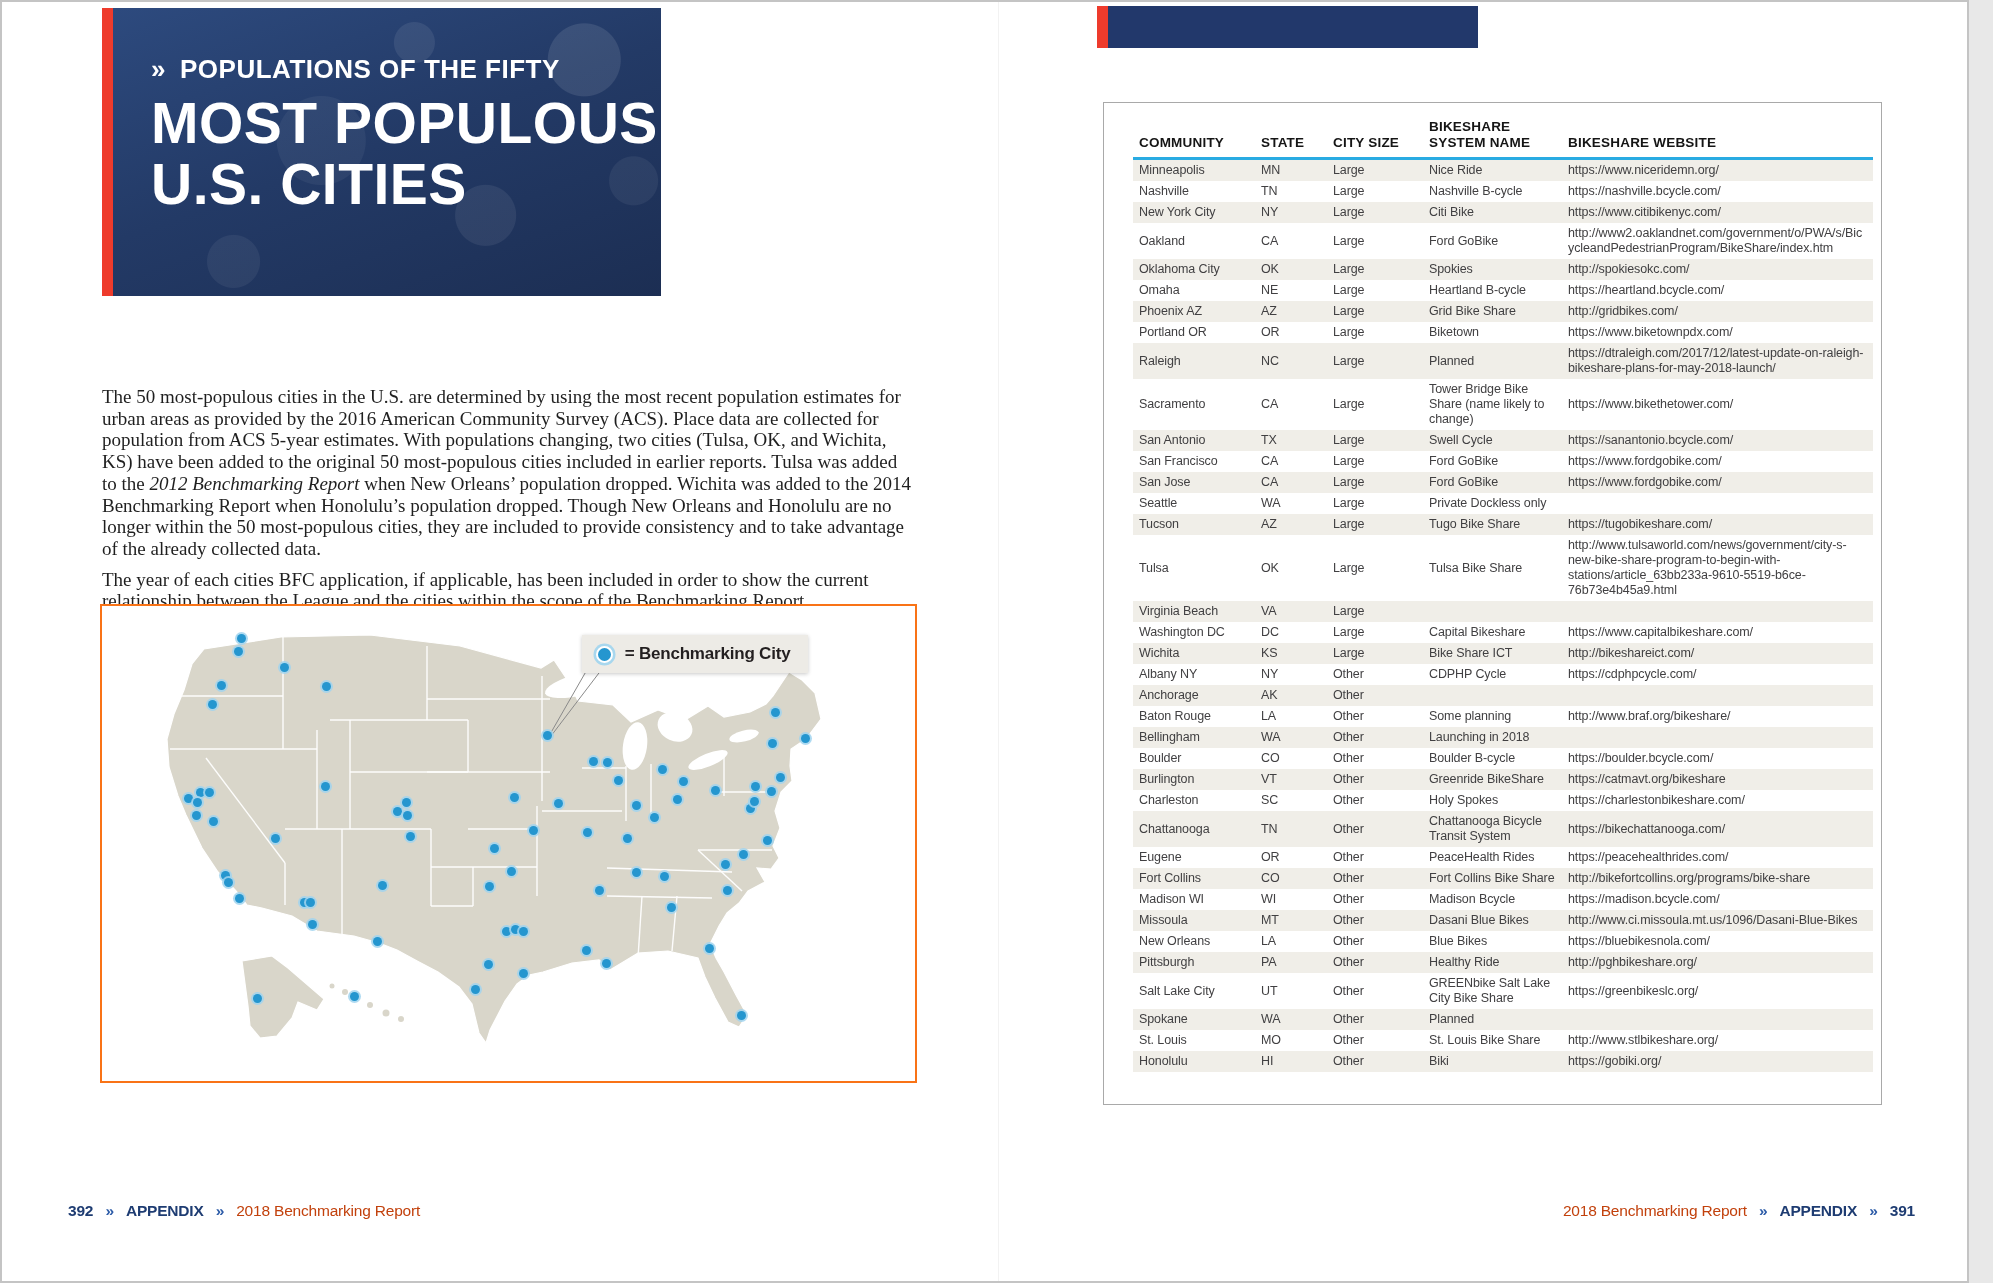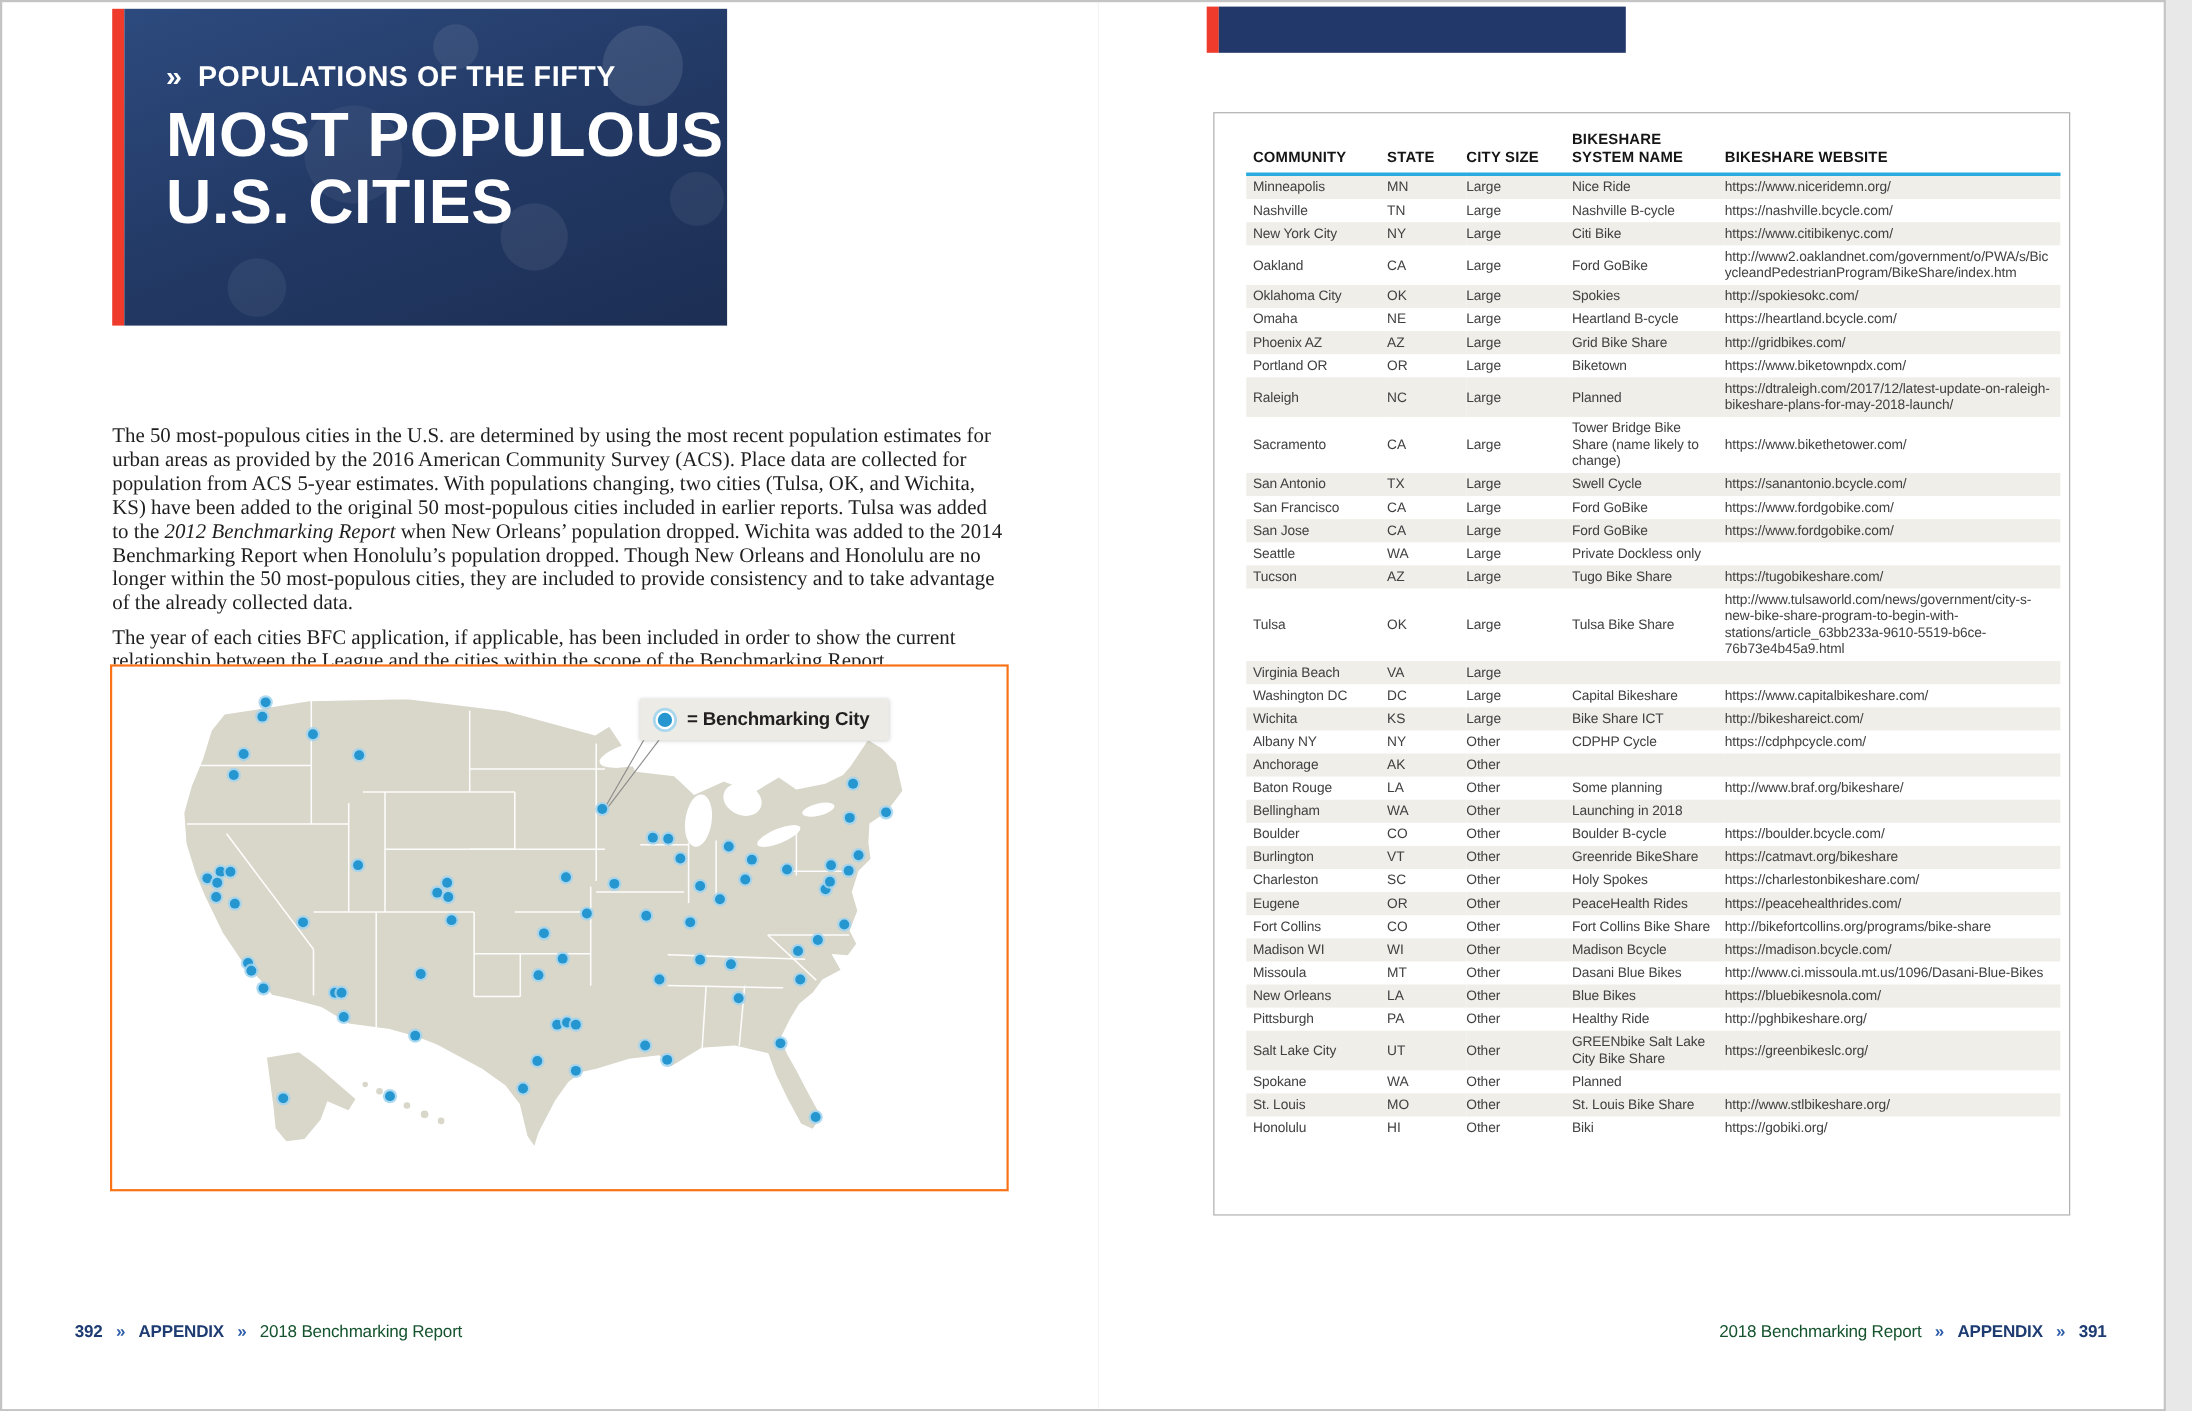--- a/index.html
+++ b/index.html
@@ -58,21 +58,21 @@
   .table-box td:first-child{padding-left:6px;}
   .table-box th:first-child{padding-left:6px;}
   .table-box tbody tr:nth-child(odd){background:#f0eee8;}
 
   
   .footer{position:absolute;top:1200px;font-size:15.5px;letter-spacing:-.2px;white-space:nowrap;}
   .footer-left{left:66px;}
   .footer-right{right:52px;}
   .f-num,.f-sec{color:#1e3c72;font-weight:700;}
   .f-chev{color:#2d5ca8;font-weight:700;margin:0 8px;}
-  .f-rep{color:#14532d;font-weight:500;}
+  .f-rep{color:#c2410c;font-weight:500;}
 </style>
 </head>
 <body>
 
 <div class="canvas">
   <div class="seam"></div>
 
   <div class="title-red"></div>
   <div class="title-navy">
     <div class="kicker">
@@ -442,20 +442,27 @@
             <td>https://catmavt.org/bikeshare</td>
           </tr>
           <tr>
             <td>Charleston</td>
             <td>SC</td>
             <td>Other</td>
             <td>Holy Spokes</td>
             <td>https://charlestonbikeshare.com/</td>
           </tr>
           <tr>
+            <td>Chattanooga</td>
+            <td>TN</td>
+            <td>Other</td>
+            <td>Chattanooga Bicycle Transit System</td>
+            <td>https://bikechattanooga.com/</td>
+          </tr>
+          <tr>
             <td>Eugene</td>
             <td>OR</td>
             <td>Other</td>
             <td>PeaceHealth Rides</td>
             <td>https://peacehealthrides.com/</td>
           </tr>
           <tr>
             <td>Fort Collins</td>
             <td>CO</td>
             <td>Other</td>

